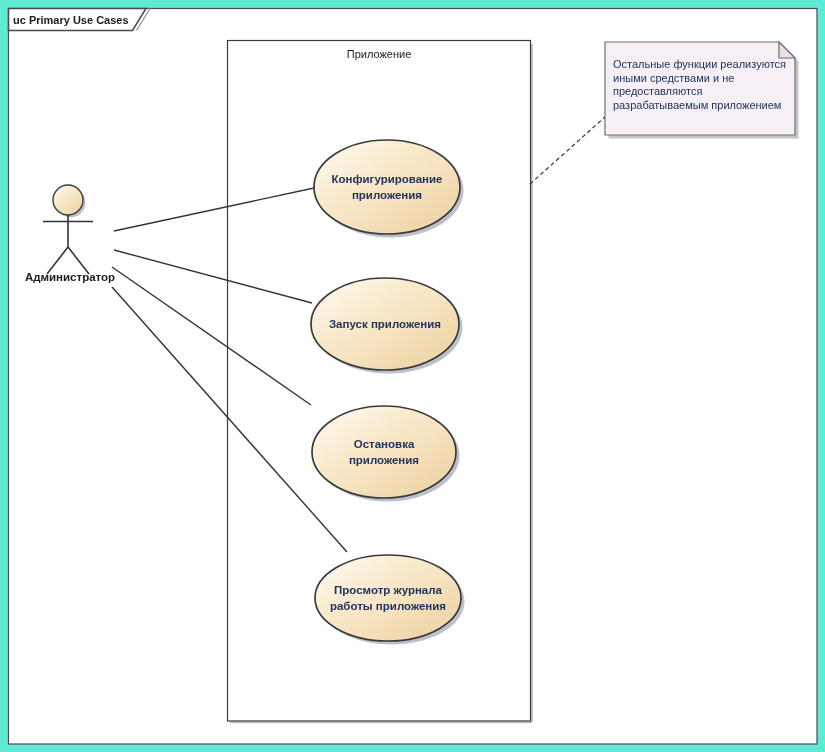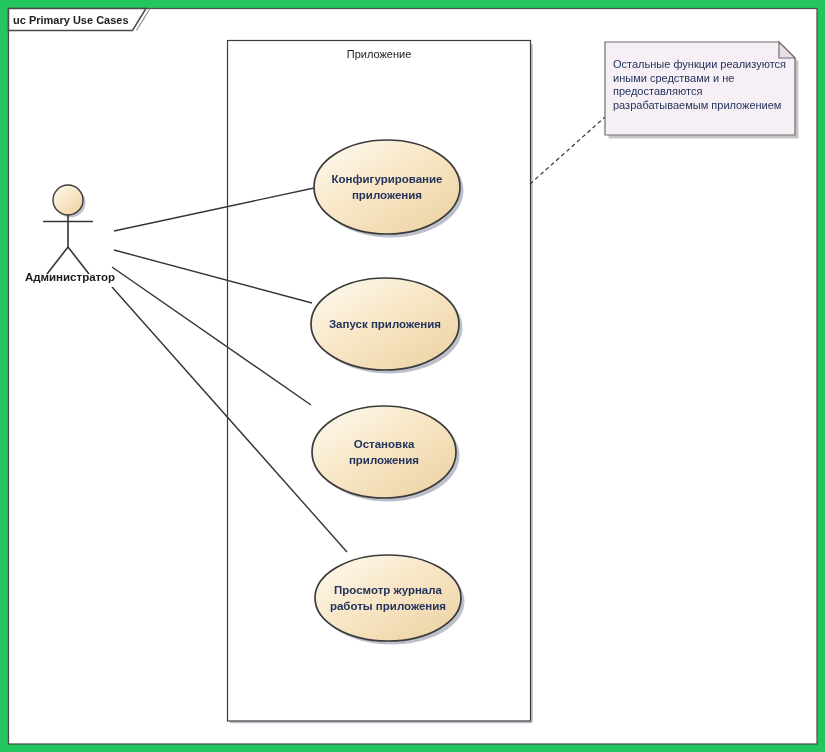--- a/index.html
+++ b/index.html
@@ -1,20 +1,20 @@
 <!DOCTYPE html>
 <html style="--grad1: #fefbf3; --grad2: #f8e7c7; --grad3: #ecd0a0; --shape-stroke: #3b3b3b; --frame-stroke: #4a4a4a; --shadow: #bcc0cb; --note-fill: #f6eff5; --note-stroke: #6e6e6e; --note-fold: #e9dfe8; --note-shadow: #c6c6c6; --text-navy: #24345b; --text-dark: #1c1c1c; --line-color: #343434;"><head>
 <meta charset="utf-8">
 <style>
   html, body { margin: 0; padding: 0; background: #ffffff; }
   .canvas {
     position: relative;
     width: 825px;
     height: 752px;
-    background: #22c55e;
+    background: #5eead4;
     overflow: hidden;
   }
   svg { display: block; }
   text {
     font-family: "Liberation Sans", "DejaVu Sans", sans-serif;
     fill: var(--text-dark);
   }
   .fs11  { font-size: 11px; }
   .fs115 { font-size: 11.5px; }
   .t-bold { font-weight: bold; }

